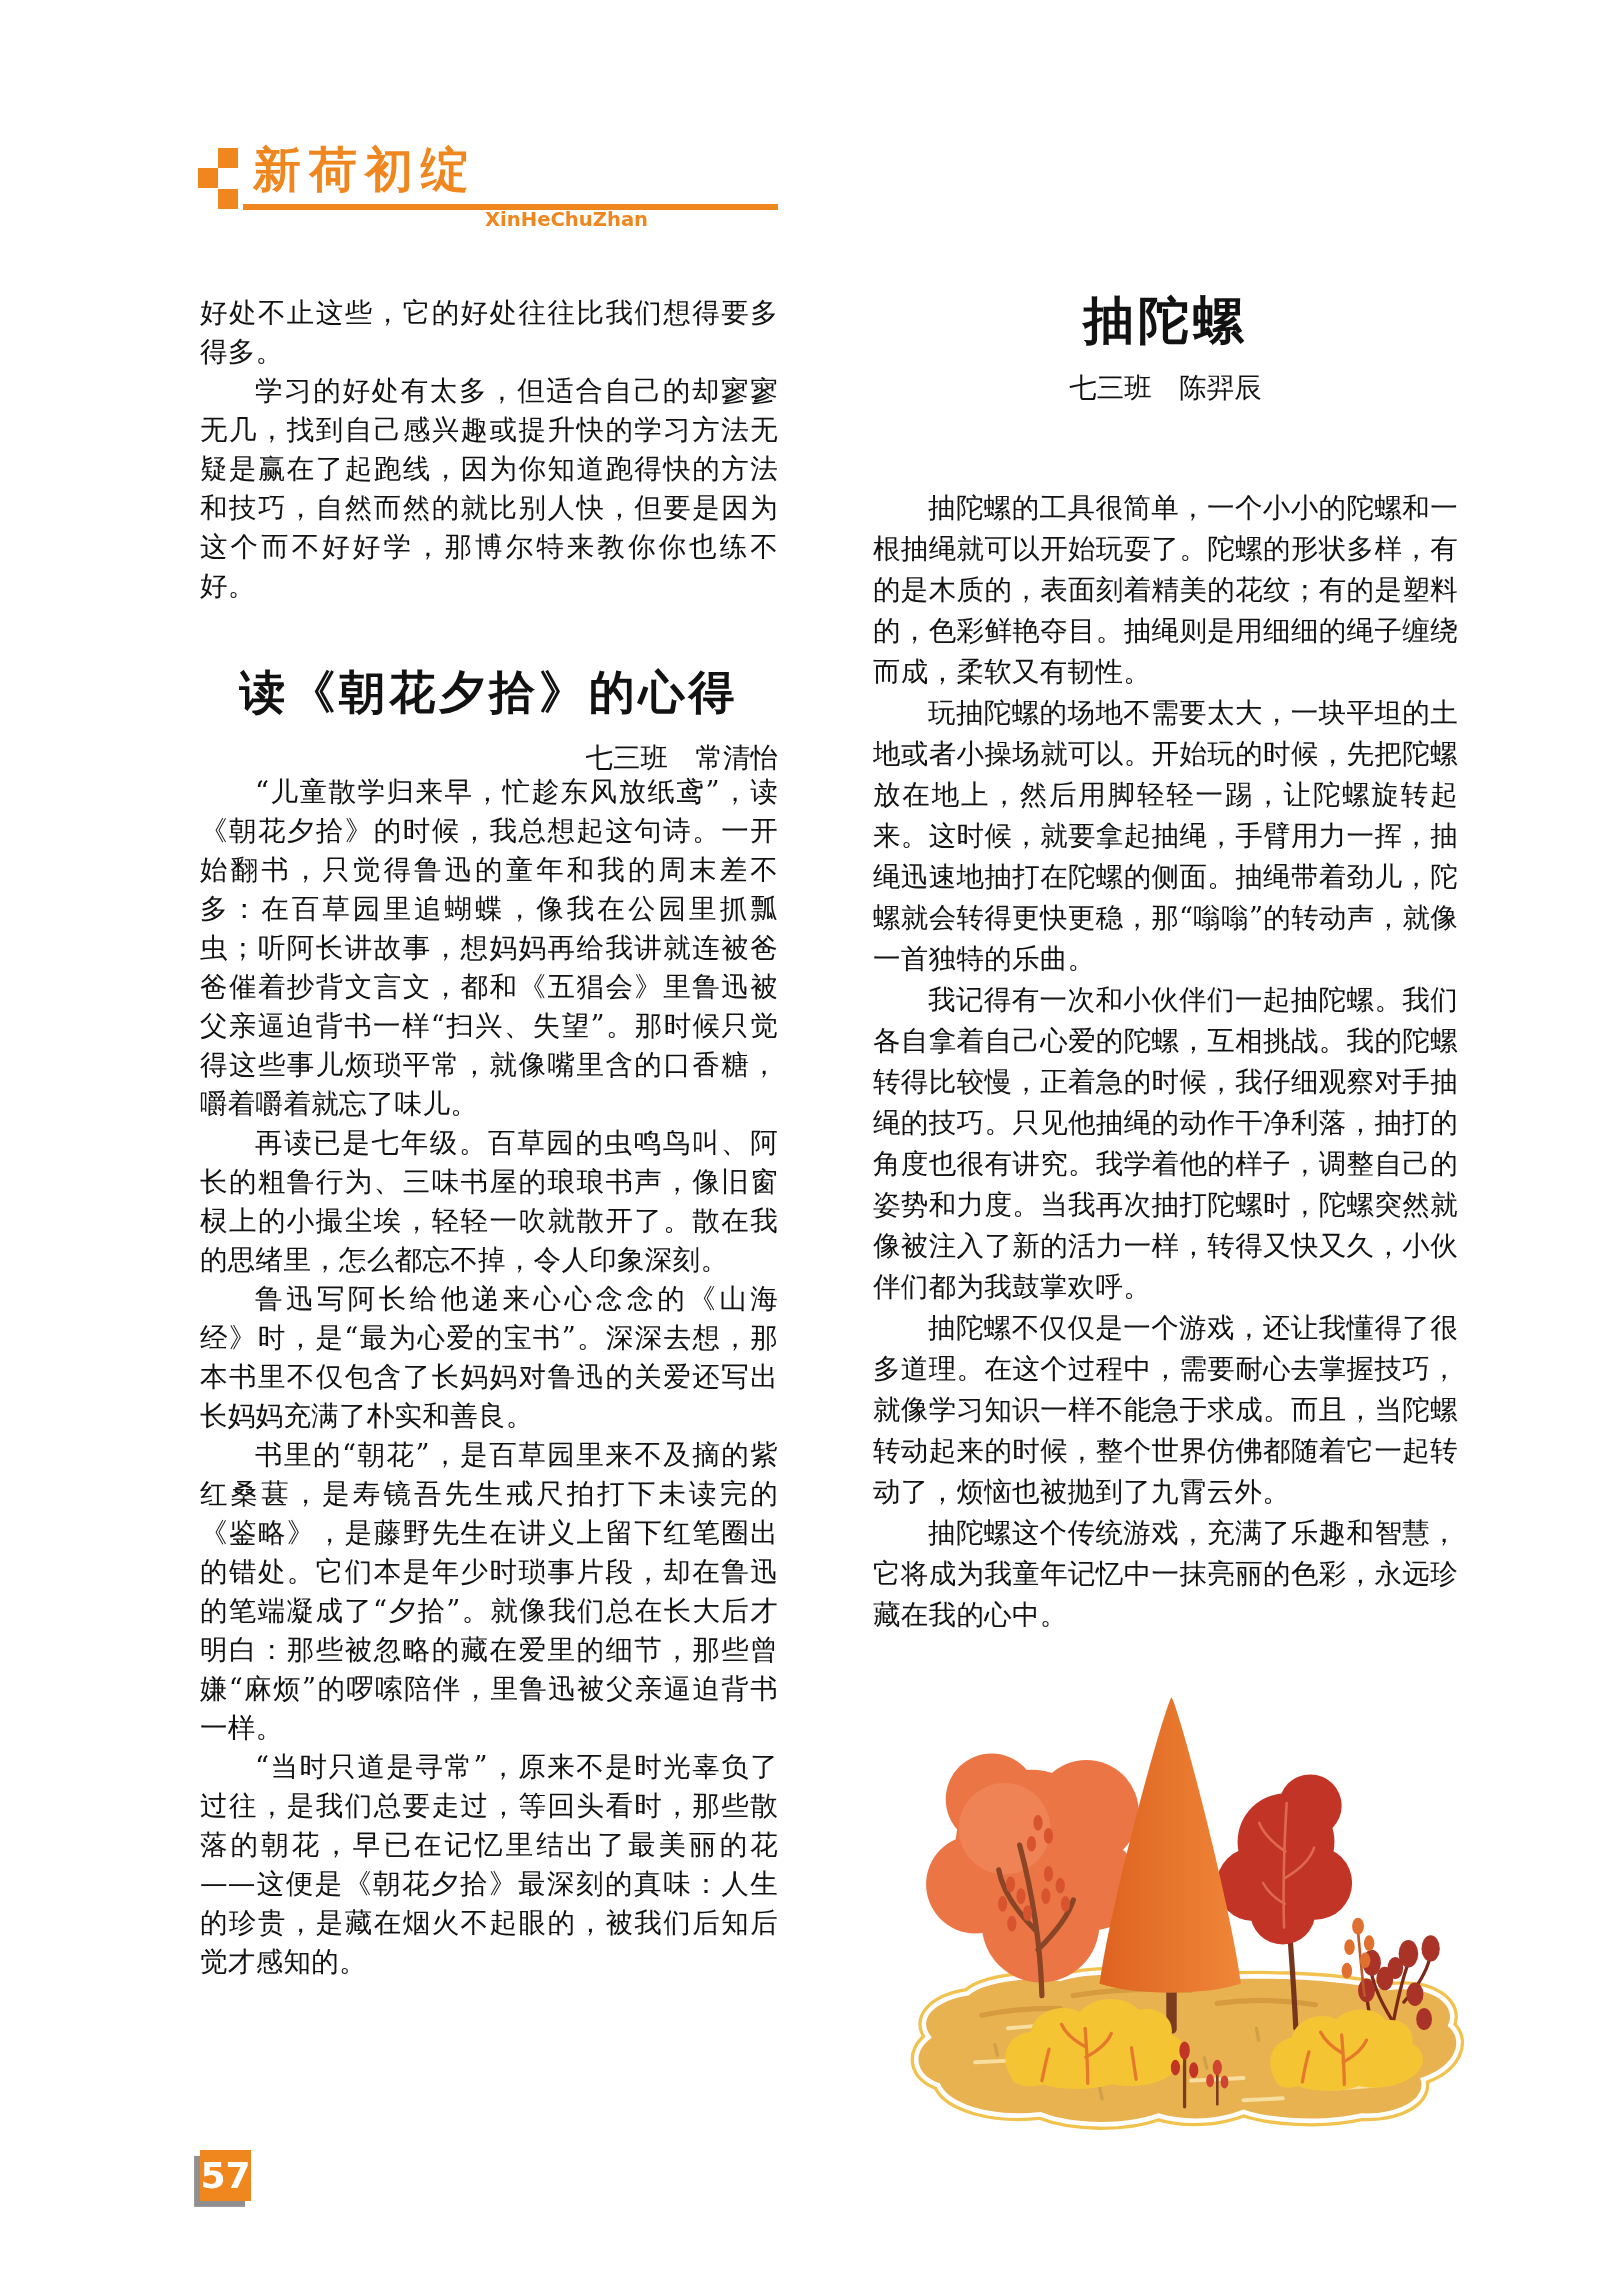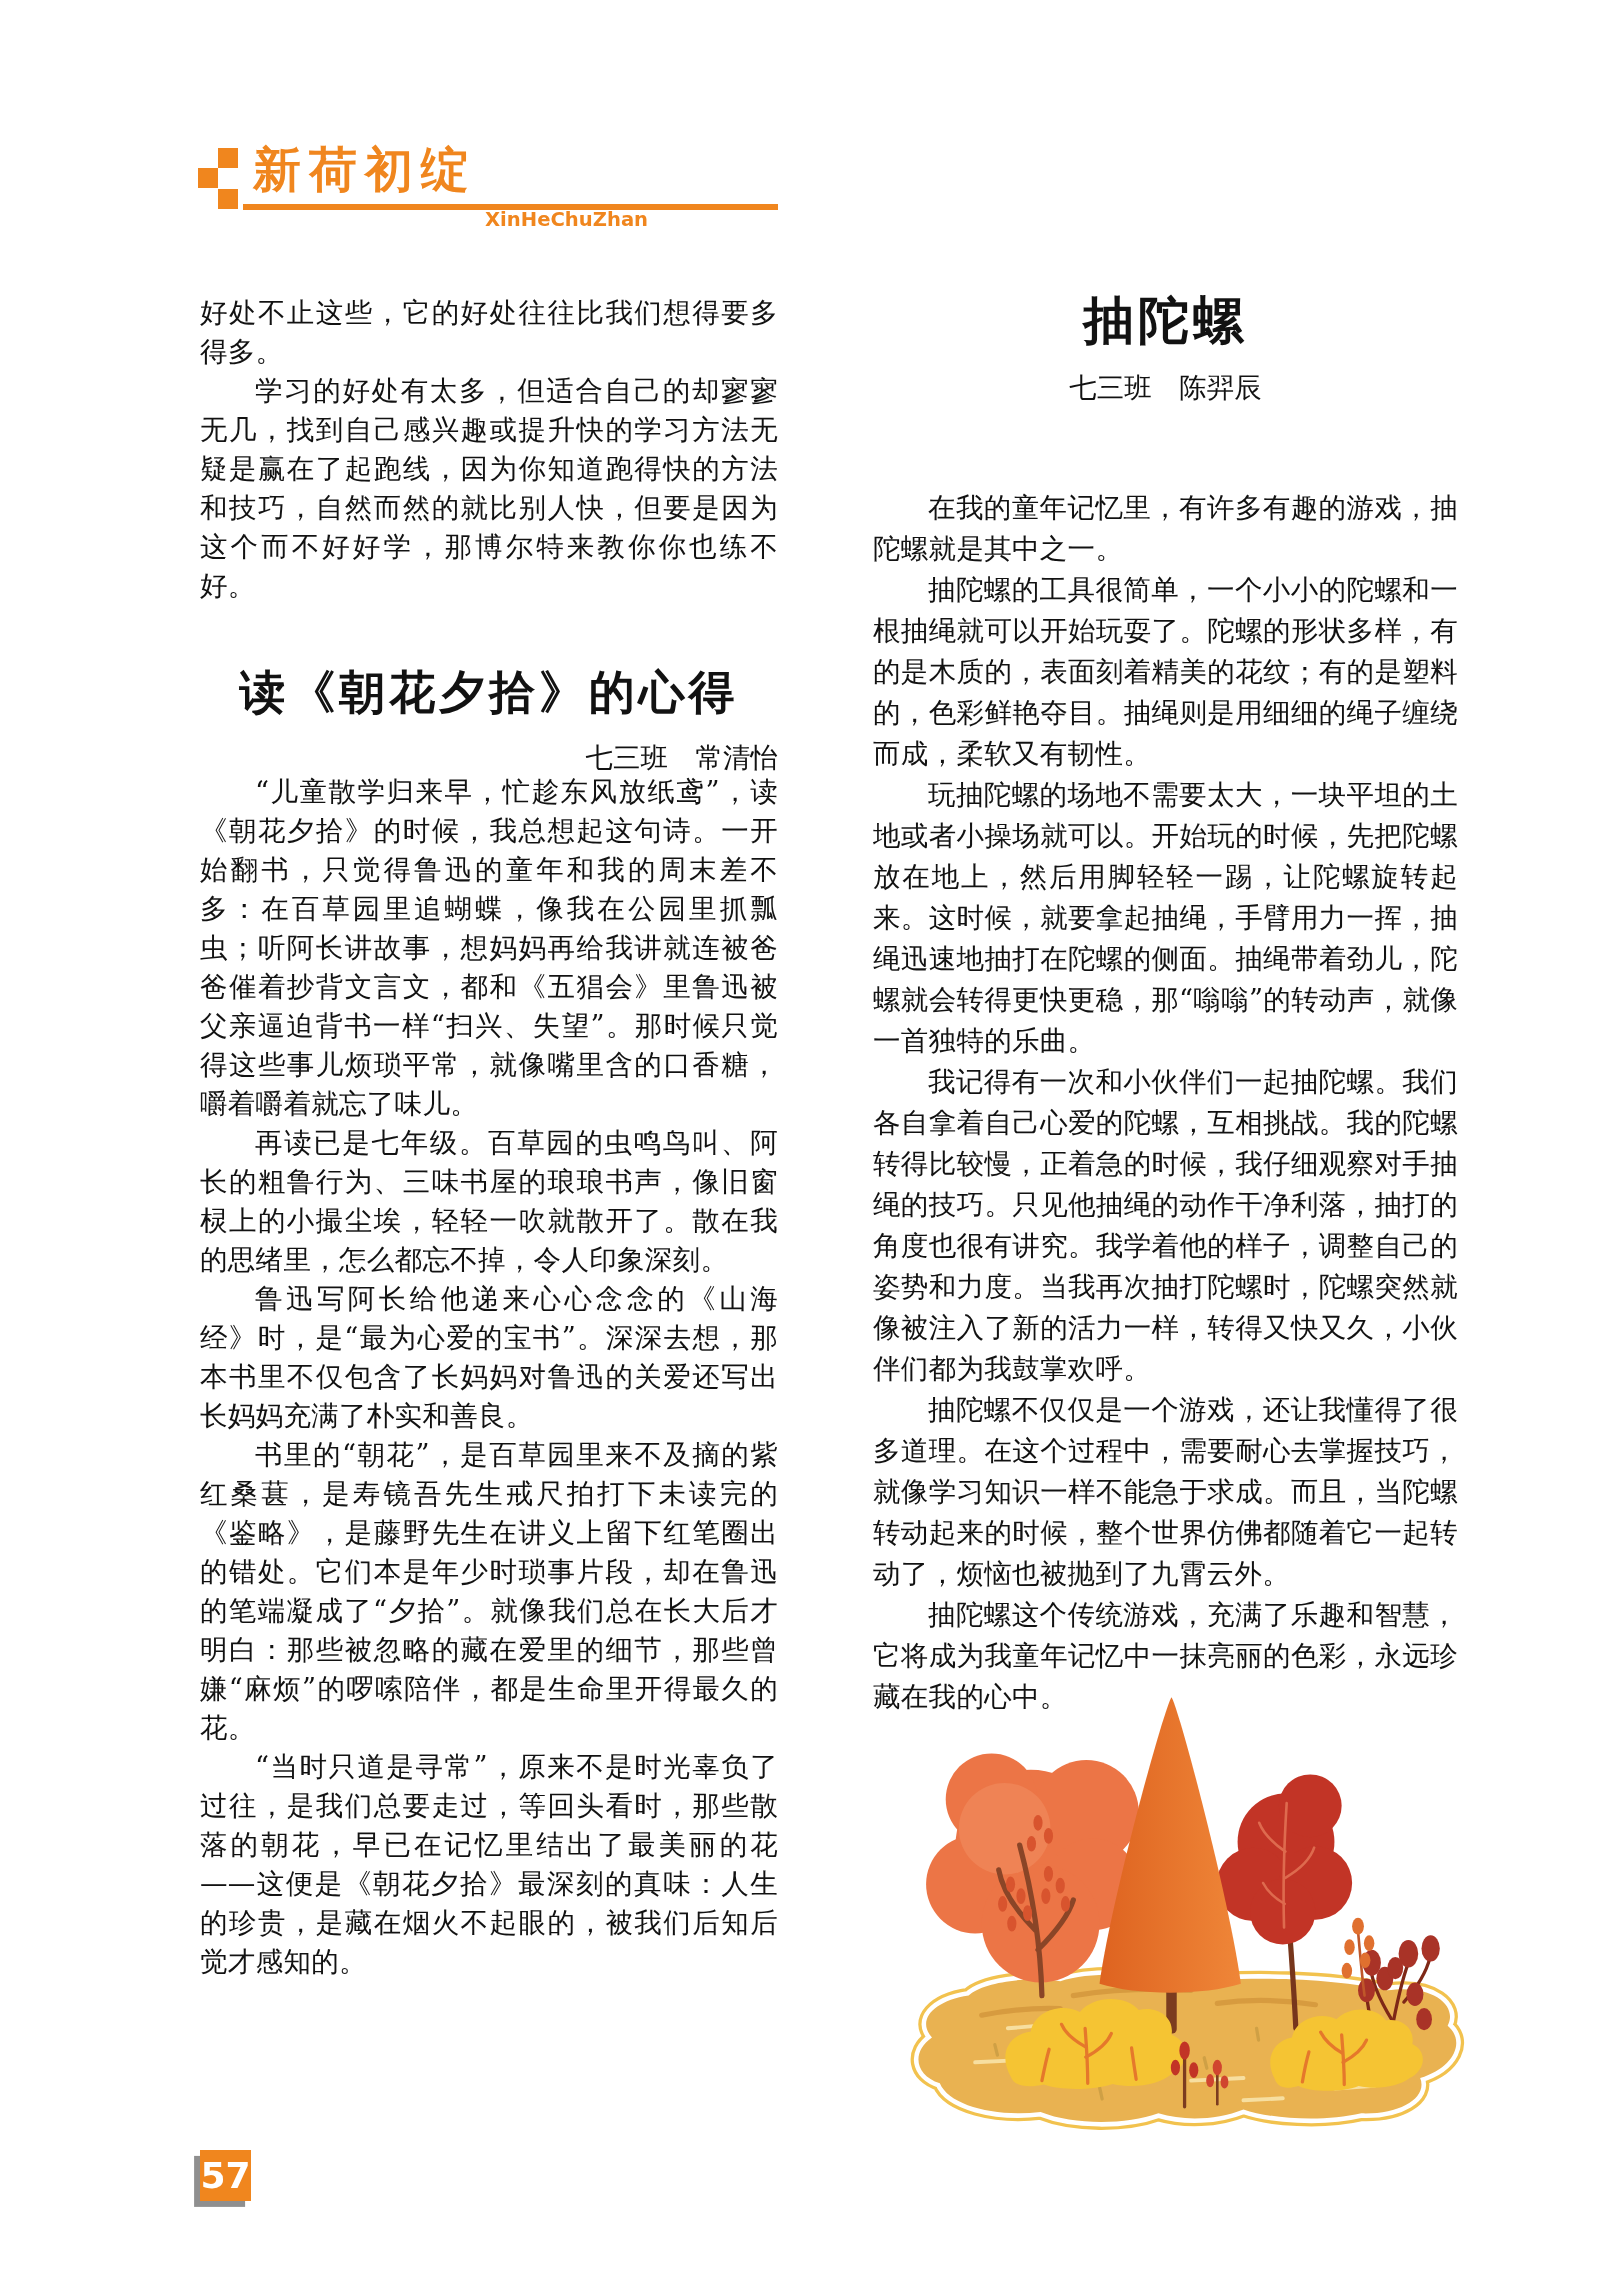--- a/index.html
+++ b/index.html
@@ -75,29 +75,28 @@
   <section class="col col-left">
     <p class="body-p no-indent">好处不止这些，它的好处往往比我们想得要多得多。</p>
     <p class="body-p">学习的好处有太多，但适合自己的却寥寥无几，找到自己感兴趣或提升快的学习方法无疑是赢在了起跑线，因为你知道跑得快的方法和技巧，自然而然的就比别人快，但要是因为这个而不好好学，那博尔特来教你你也练不好。</p>
 
     <h2 class="article-title">读《朝花夕拾》的心得</h2>
     <p class="article-author">七三班　常清怡</p>
 
     <p class="body-p">“儿童散学归来早，忙趁东风放纸鸢”，读《朝花夕拾》的时候，我总想起这句诗。一开始翻书，只觉得鲁迅的童年和我的周末差不多：在百草园里追蝴蝶，像我在公园里抓瓢虫；听阿长讲故事，想妈妈再给我讲就连被爸爸催着抄背文言文，都和《五猖会》里鲁迅被父亲逼迫背书一样“扫兴、失望”。那时候只觉得这些事儿烦琐平常，就像嘴里含的口香糖，嚼着嚼着就忘了味儿。</p>
     <p class="body-p">再读已是七年级。百草园的虫鸣鸟叫、阿长的粗鲁行为、三味书屋的琅琅书声，像旧窗棂上的小撮尘埃，轻轻一吹就散开了。散在我的思绪里，怎么都忘不掉，令人印象深刻。</p>
     <p class="body-p">鲁迅写阿长给他递来心心念念的《山海经》时，是“最为心爱的宝书”。深深去想，那本书里不仅包含了长妈妈对鲁迅的关爱还写出长妈妈充满了朴实和善良。</p>
-    <p class="body-p">书里的“朝花”，是百草园里来不及摘的紫红桑葚，是寿镜吾先生戒尺拍打下未读完的《鉴略》，是藤野先生在讲义上留下红笔圈出的错处。它们本是年少时琐事片段，却在鲁迅的笔端凝成了“夕拾”。就像我们总在长大后才明白：那些被忽略的藏在爱里的细节，那些曾嫌“麻烦”的啰嗦陪伴，都是生命里开得最久的花。</p>
+    <p class="body-p">书里的“朝花”，是百草园里来不及摘的紫红桑葚，是寿镜吾先生戒尺拍打下未读完的《鉴略》，是藤野先生在讲义上留下红笔圈出的错处。它们本是年少时琐事片段，却在鲁迅的笔端凝成了“夕拾”。就像我们总在长大后才明白：那些被忽略的藏在爱里的细节，那些曾嫌“麻烦”的啰嗦陪伴，里鲁迅被父亲逼迫背书一样。</p>
     <p class="body-p">“当时只道是寻常”，原来不是时光辜负了过往，是我们总要走过，等回头看时，那些散落的朝花，早已在记忆里结出了最美丽的花——这便是《朝花夕拾》最深刻的真味：人生的珍贵，是藏在烟火不起眼的，被我们后知后觉才感知的。</p>
   </section>
 
   <section class="col col-right">
     <h2 class="article-title">抽陀螺</h2>
     <p class="article-author">七三班　陈羿辰</p>
 
-    <p class="body-p">在我的童年记忆里，有许多有趣的游戏，抽陀螺就是其中之一。</p>
     <p class="body-p">抽陀螺的工具很简单，一个小小的陀螺和一根抽绳就可以开始玩耍了。陀螺的形状多样，有的是木质的，表面刻着精美的花纹；有的是塑料的，色彩鲜艳夺目。抽绳则是用细细的绳子缠绕而成，柔软又有韧性。</p>
     <p class="body-p">玩抽陀螺的场地不需要太大，一块平坦的土地或者小操场就可以。开始玩的时候，先把陀螺放在地上，然后用脚轻轻一踢，让陀螺旋转起来。这时候，就要拿起抽绳，手臂用力一挥，抽绳迅速地抽打在陀螺的侧面。抽绳带着劲儿，陀螺就会转得更快更稳，那“嗡嗡”的转动声，就像一首独特的乐曲。</p>
     <p class="body-p">我记得有一次和小伙伴们一起抽陀螺。我们各自拿着自己心爱的陀螺，互相挑战。我的陀螺转得比较慢，正着急的时候，我仔细观察对手抽绳的技巧。只见他抽绳的动作干净利落，抽打的角度也很有讲究。我学着他的样子，调整自己的姿势和力度。当我再次抽打陀螺时，陀螺突然就像被注入了新的活力一样，转得又快又久，小伙伴们都为我鼓掌欢呼。</p>
     <p class="body-p">抽陀螺不仅仅是一个游戏，还让我懂得了很多道理。在这个过程中，需要耐心去掌握技巧，就像学习知识一样不能急于求成。而且，当陀螺转动起来的时候，整个世界仿佛都随着它一起转动了，烦恼也被抛到了九霄云外。</p>
     <p class="body-p">抽陀螺这个传统游戏，充满了乐趣和智慧，它将成为我童年记忆中一抹亮丽的色彩，永远珍藏在我的心中。</p>
   </section>
 
   <svg class="illustration" viewBox="0 0 900 680" aria-hidden="true">
 
     <g>

